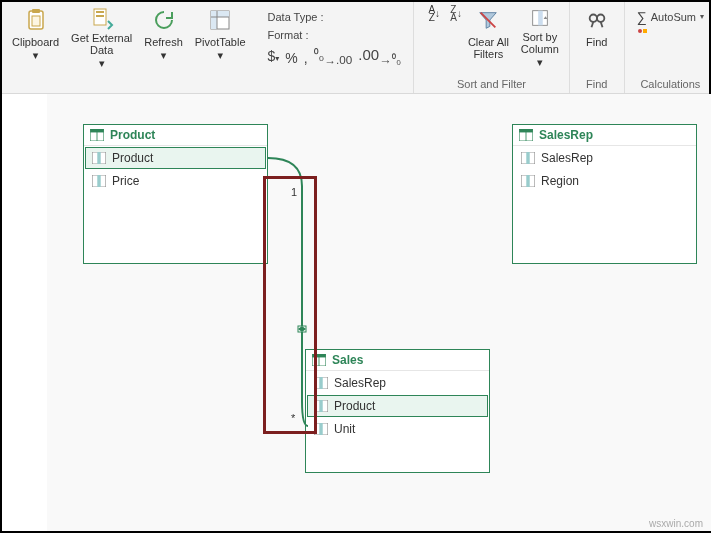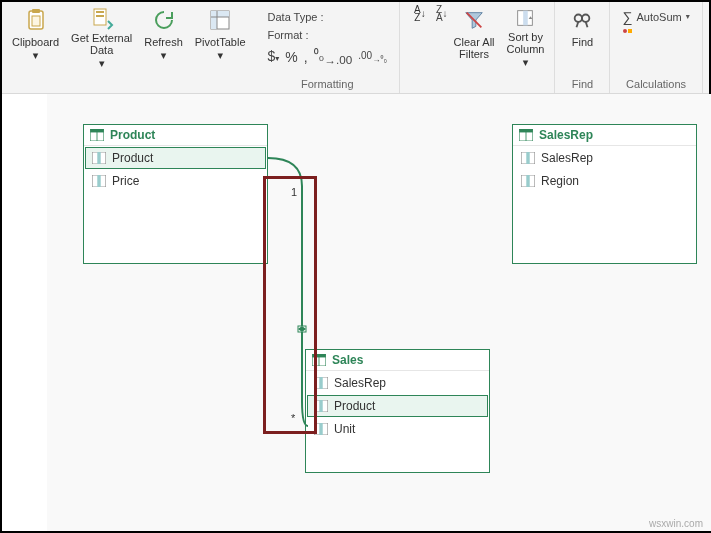--- a/index.html
+++ b/index.html
@@ -92,25 +92,24 @@
     <div class="rgroup">
       <div class="rgroup-body">
         <div class="fmtcol" style="padding:4px 8px 0 8px">
           <div>Data Type :</div>
           <div>Format :</div>
           <div class="fmtsym">
             <span><span>$</span><span style="font-size:8px">▾</span></span>
             <span>%</span>
             <span>,</span>
             <span style="font-size:14px">⁰₀<sub>→.00</sub></span>
-            <span style="font-size:10px">.00<sub>→⁰₀</sub></span>
-          </div>
-        </div>
-      </div>
-      <div class="rgroup-label">Formatting</div>
+            <span style="font-size:15px">.00<sub>→⁰₀</sub></span>
+          </div>
+        </div>
+      </div>
     </div>
 
     <div class="rgroup">
       <div class="rgroup-body">
         <div class="bigbtn" style="min-width:26px;padding:2px 2px">
           <div class="ico" style="height:16px">
             <span style="font-size:10px;line-height:8px">A<br>Z</span>
               <span style="font-size:10px">↓</span>
           </div>
         </div>
@@ -136,20 +135,21 @@
                 <rect x="4" y="4" width="16" height="16" fill="#fff" stroke="#888"></rect>
                 <rect x="10" y="4" width="5" height="16" fill="#cde"></rect>
                 <path d="M18 10 l2 3 l-4 0 z" fill="#888"></path>
               </svg>
           </div>
           <span style="white-space:pre">Sort by
 Column</span>
           <span class="dd">▾</span>
         </div>
       </div>
+      <div class="rgroup-label">Sort and Filter</div>
     </div>
 
     <div class="rgroup">
       <div class="rgroup-body">
         <div class="bigbtn">
           <div class="ico">
             <svg viewBox="0 0 24 24" width="22" height="22">
                 <circle cx="8" cy="10" r="4" fill="none" stroke="#555" stroke-width="2"></circle>
                 <circle cx="16" cy="10" r="4" fill="none" stroke="#555" stroke-width="2"></circle>
                 <line x1="8" y1="14" x2="6" y2="20" stroke="#555" stroke-width="2"></line>

